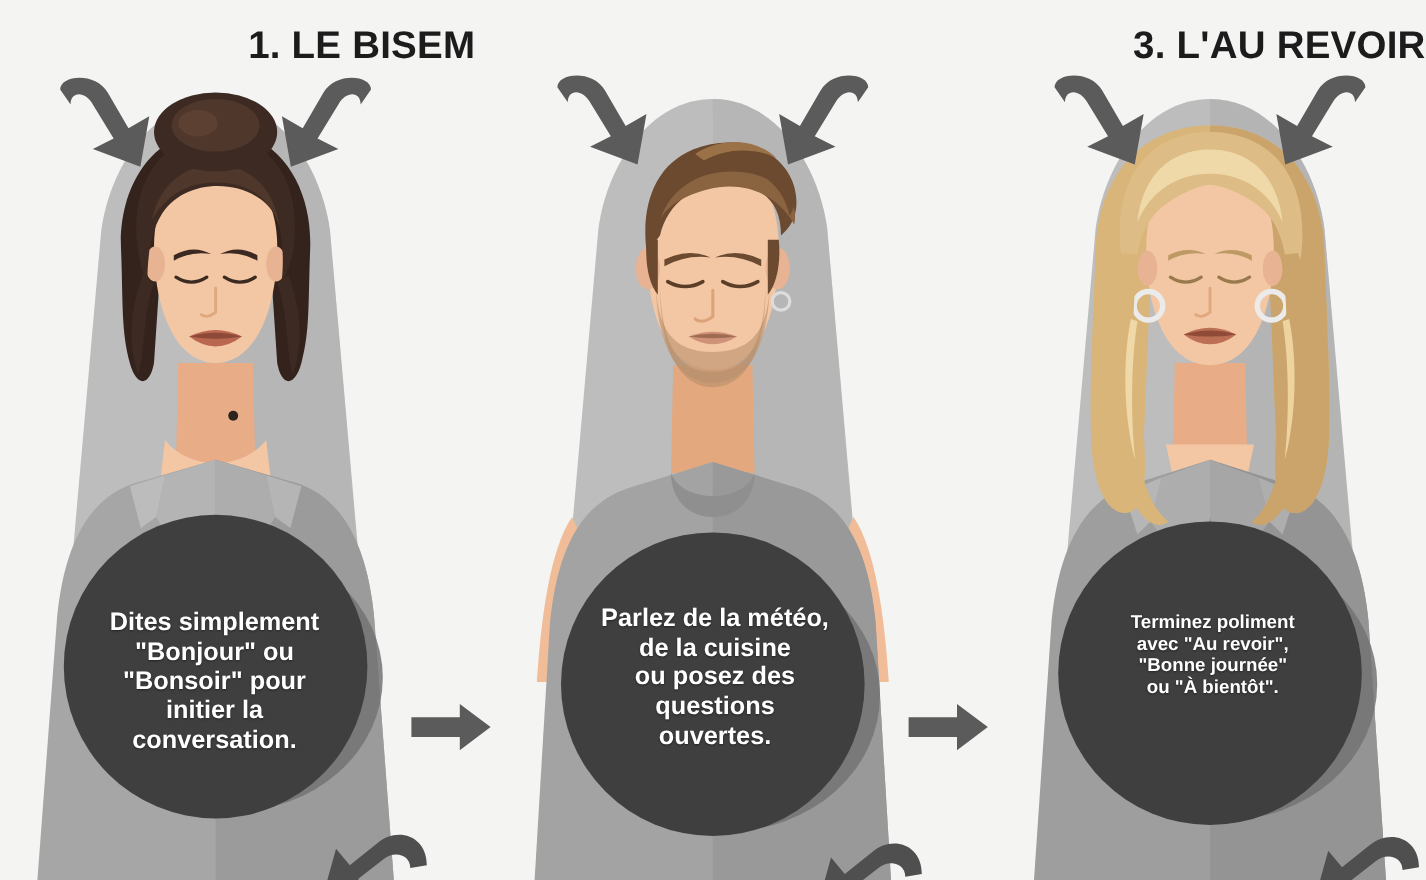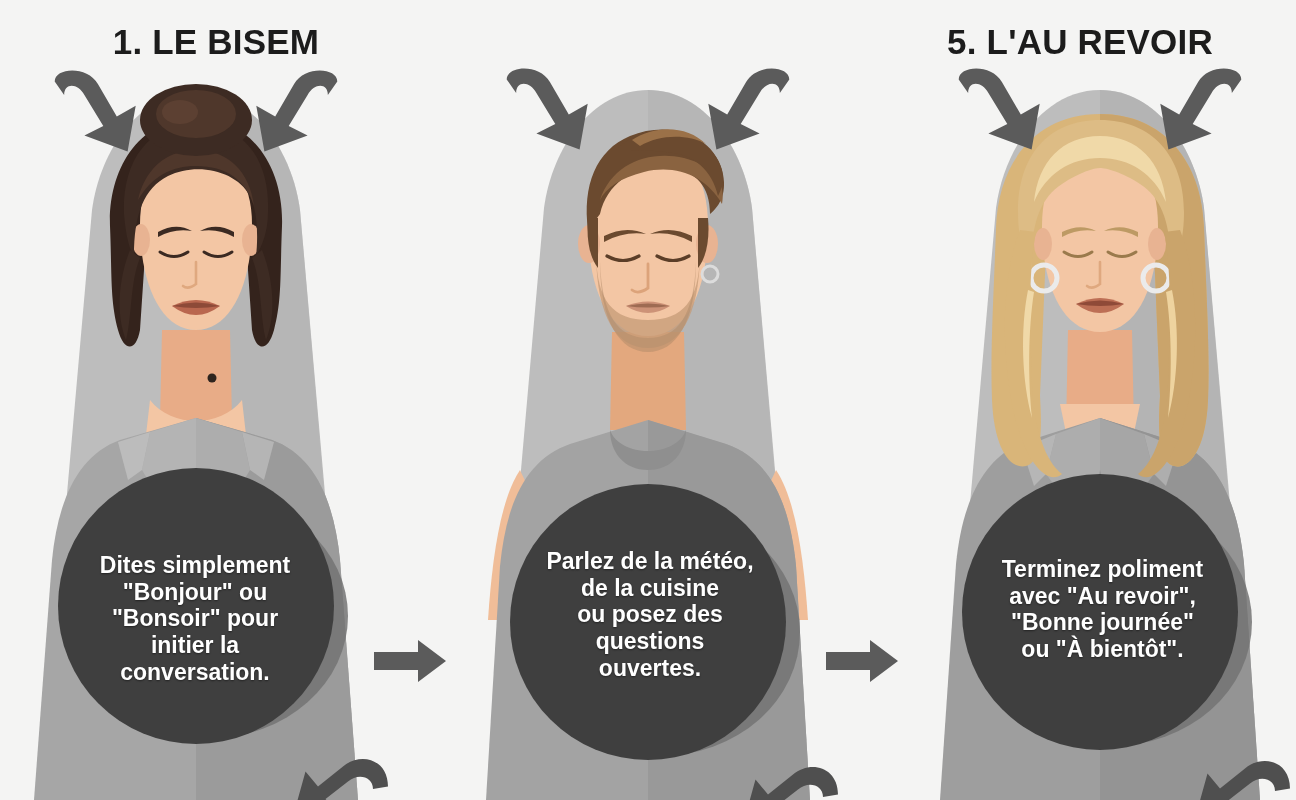--- a/index.html
+++ b/index.html
@@ -11,21 +11,21 @@
     overflow:hidden;
     position:relative;
   }
   #stage{
     position:absolute;left:0;top:0;width:1296px;height:800px;
   }
   #canvas{display:block;width:1296px;height:800px;}
 
   .panel-title{
     position:absolute;
-    text-align:center;
+    text-align:right;
     font-weight:bold;
     color:#1c1c1c;
     font-size:35px;
     letter-spacing:0.2px;
     white-space:nowrap;
     line-height:1;
   }
   #title-1{left:0;top:24px;width:432px;}
   #title-2{left:432px;top:24px;width:432px;}
   #title-3{left:864px;top:24px;width:432px;}
@@ -34,21 +34,21 @@
     position:absolute;
     text-align:center;
     color:#ffffff;
     font-weight:bold;
     line-height:1.16;
     white-space:pre-line;
     text-shadow:0 1px 2px rgba(0,0,0,.45);
   }
   #bubble-text-1{left:65px;top:552px;width:260px;font-size:23px;}
   #bubble-text-2{left:520px;top:548px;width:260px;font-size:23px;}
-  #bubble-text-3{left:975px;top:556px;width:255px;font-size:23px;}
+  #bubble-text-3{left:975px;top:556px;width:255px;font-size:17px;}
 </style>
 </head>
 <body>
 
 <div id="stage">
 
   <svg id="canvas" viewBox="0 0 1296 800" xmlns="http://www.w3.org/2000/svg">
     <defs>
 
       <g id="arrDR">
@@ -297,21 +297,21 @@
 
     <g transform="translate(374,640)">
       <use href="#arrRight"></use>
     </g>
     <g transform="translate(826,640)">
       <use href="#arrRight"></use>
     </g>
   </svg>
 
   <div class="panel-title" id="title-1">1. LE BISEM</div>
-  <div class="panel-title" id="title-3">5. L'AU REVOIR</div>
+  <div class="panel-title" id="title-3">3. L'AU REVOIR</div>
 
   <div class="bubble-text" id="bubble-text-2">Parlez de la météo,
 de la cuisine
 ou posez des
 questions
 ouvertes.</div>
   <div class="bubble-text" id="bubble-text-1">Dites simplement
 "Bonjour" ou
 "Bonsoir" pour
 initier la

